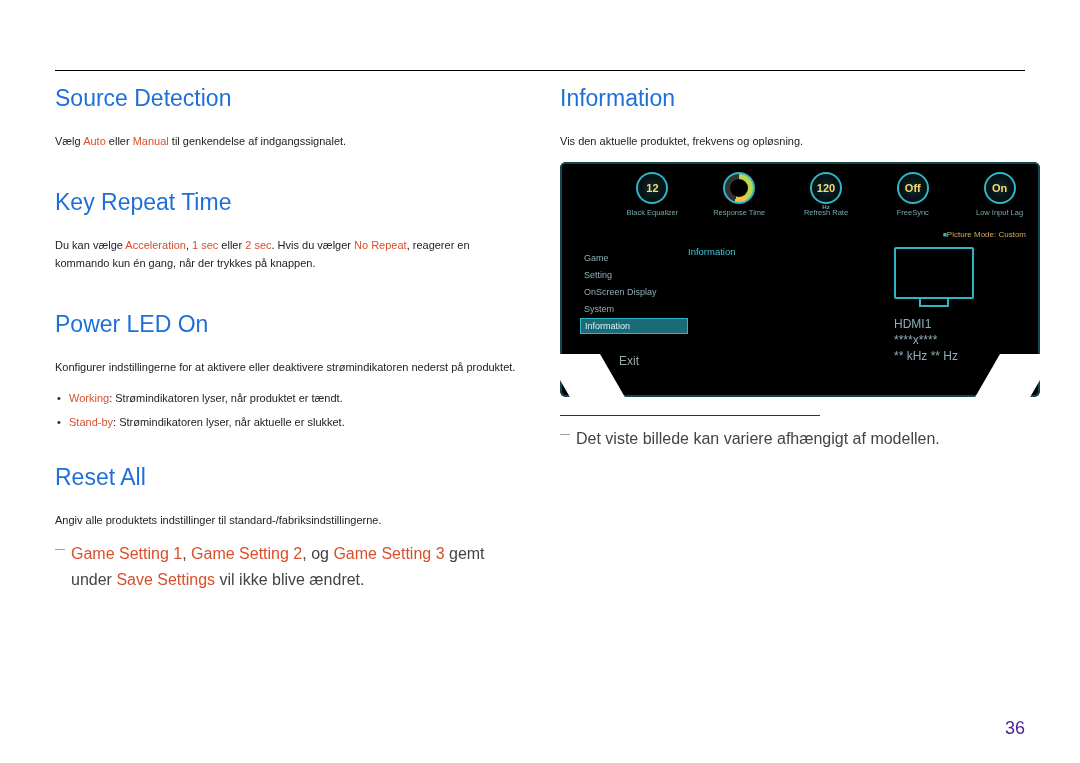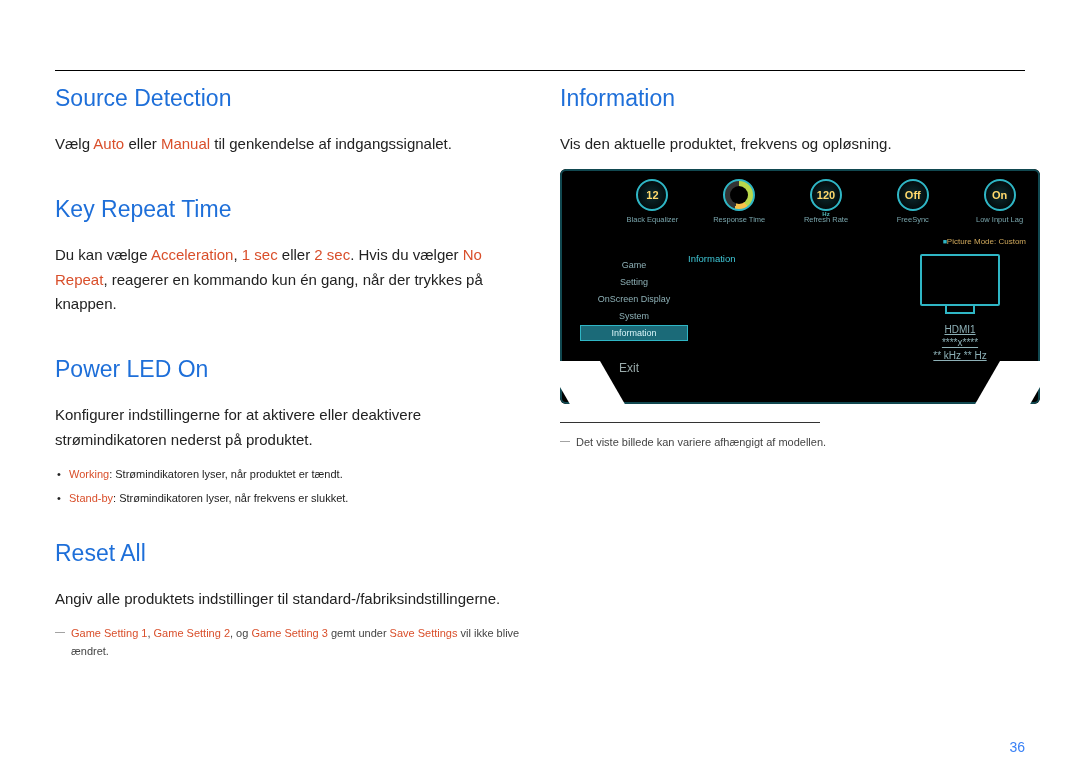--- a/index.html
+++ b/index.html
@@ -28,28 +28,28 @@
   .col { flex: 1; min-width: 0; }
   h2.section {
     color: #1e6fd9;
     font-size: 23px;
     font-weight: 400;
     margin-bottom: 20px;
     margin-top: 2px;
   }
   h2.section + p, h2.section ~ p { margin-bottom: 12px; }
   p.body {
-    font-size: 15px;
+    font-size: 11px;
     line-height: 1.65;
     color: #222;
     margin-bottom: 10px;
   }
   .hl { color: #d94f2b; }
   .dash-note {
-    font-size: 11px;
+    font-size: 16px;
     line-height: 1.65;
     color: #444;
     padding-left: 16px;
     position: relative;
   }
   .dash-note::before {
     content: "―";
     position: absolute;
     left: 0;
     top: 0;
@@ -66,23 +66,23 @@
   ul.bullets li::before {
     content: "•";
     position: absolute;
     left: -12px;
     top: 0;
   }
   .gap { height: 25px; }
   .page-num {
     position: absolute;
     right: 55px;
-    bottom: 8px;
-    font-size: 14px;
-    color: #3b82f6;
+    bottom: 24px;
+    font-size: 18px;
+    color: #4c1d95;
   }
   .thin-rule {
     height: 1px; background: #333; width: 56%;
     margin: 18px 0 10px 0;
   }
 
   
   .osd {
     width: 480px;
     height: 235px;
@@ -115,42 +115,42 @@
     position: relative;
   }
   .stat .circle.gauge::after {
     content:""; position:absolute; inset:5px; border-radius:50%; background:#000;
   }
   .stat .lbl { font-size: 7.5px; color:#79a5ac; margin-top:3px; white-space: nowrap;}
   .stat .hz { position:relative; }
   .stat .hz .hzlbl { position:absolute; bottom:-8px; left:0; right:0; font-size:6px; color:#5bb;}
   .osd-body { display:flex; position:absolute; top:80px; left:0; right:0; bottom:0; }
   .osd-menu { width: 128px; padding: 8px 0 0 20px; }
-  .osd-menu .mi { font-size: 9px; color:#8db0b6; padding:3px 4px; margin-bottom:1px;text-align:center;}
+  .osd-menu .mi { font-size: 9px; color:#8db0b6; padding:3px 4px; margin-bottom:1px;}
   .osd-menu .mi.sel { background:#1b6a78; border:1px solid #2fb6c5; color:#d8f4f8; padding:2px 4px;}
   .osd-menu .exit { font-size:12px; color:#9aa; margin-top:20px; text-align:center; padding-right:10px;}
   .osd-center { flex:1; padding-top:4px;}
   .osd-center .hdr { font-size:9.5px; color:#3fc7d6; }
   .osd-right {
     width: 150px; padding: 0px 14px 0 4px;
-    display:flex; flex-direction:column; align-items:center;
+    display:flex; flex-direction:column; align-items:flex-start;
   }
   .osd-right .pm { font-size:8px; color:#cfa85b; align-self:flex-end; margin-bottom:8px; margin-top:-12px;}
   .osd-right .pm::before { content:"\25A0 "; color:#2fb6c5; font-size:7px; }
   .monitor {
     width: 80px; height: 52px; border:2px solid #2fb6c5; border-radius:2px;
     position:relative; margin-bottom:4px;
   }
   .monitor::after {
     content:""; position:absolute; bottom:-10px; left:50%; transform:translateX(-50%);
     width:26px; height:6px; border-bottom:2px solid #2fb6c5;
     border-left:2px solid #2fb6c5; border-right:2px solid #2fb6c5;
   }
   .monitor-stand { height:12px; }
-  .osd-right .sm { font-size:10px; color:#8db0b6; margin-top:2px; text-align:center;text-decoration:underline;}
+  .osd-right .sm { font-size:12px; color:#8db0b6; margin-top:2px; text-align:center;}
   .wing-l, .wing-r {
     position:absolute; bottom:-2px; width:55px; height:45px; background:#fff;
   }
   .wing-l { left:-2px; transform: skewX(30deg); }
   .wing-r { right:-2px; transform: skewX(-30deg); }
   .osd-outline { position:absolute; inset:0; border:2px solid #114850; pointer-events:none; border-radius:6px;}
 </style>
 </head>
 <body>
 
@@ -169,21 +169,21 @@
     <h2 class="section">Key Repeat Time</h2>
     <p class="body">
       <span>Du kan vælge </span><span class="hl">Acceleration</span><span>, </span><span class="hl">1 sec</span><span> eller </span><span class="hl">2 sec</span><span>. Hvis du vælger </span><span class="hl">No Repeat</span><span>, reagerer en kommando kun én gang, når der trykkes på knappen.</span>
     </p>
 
     <div class="gap"></div>
     <h2 class="section">Power LED On</h2>
     <p class="body">Konfigurer indstillingerne for at aktivere eller deaktivere strømindikatoren nederst på produktet.</p>
     <ul class="bullets">
       <li><span class="hl">Working</span><span>: Strømindikatoren lyser, når produktet er tændt.</span></li>
-      <li><span class="hl">Stand-by</span><span>: Strømindikatoren lyser, når frekvens er slukket.</span></li>
+      <li><span class="hl">Stand-by</span><span>: Strømindikatoren lyser, når aktuelle er slukket.</span></li>
     </ul>
 
     <div class="gap"></div>
     <h2 class="section">Reset All</h2>
     <p class="body">Angiv alle produktets indstillinger til standard-/fabriksindstillingerne.</p>
     <p class="dash-note">
       <span class="hl">Game Setting 1</span><span>, </span><span class="hl">Game Setting 2</span><span>, og </span><span class="hl">Game Setting 3</span><span> gemt under </span><span class="hl">Save Settings</span><span> vil ikke blive ændret.</span>
     </p>
   </div>
 

